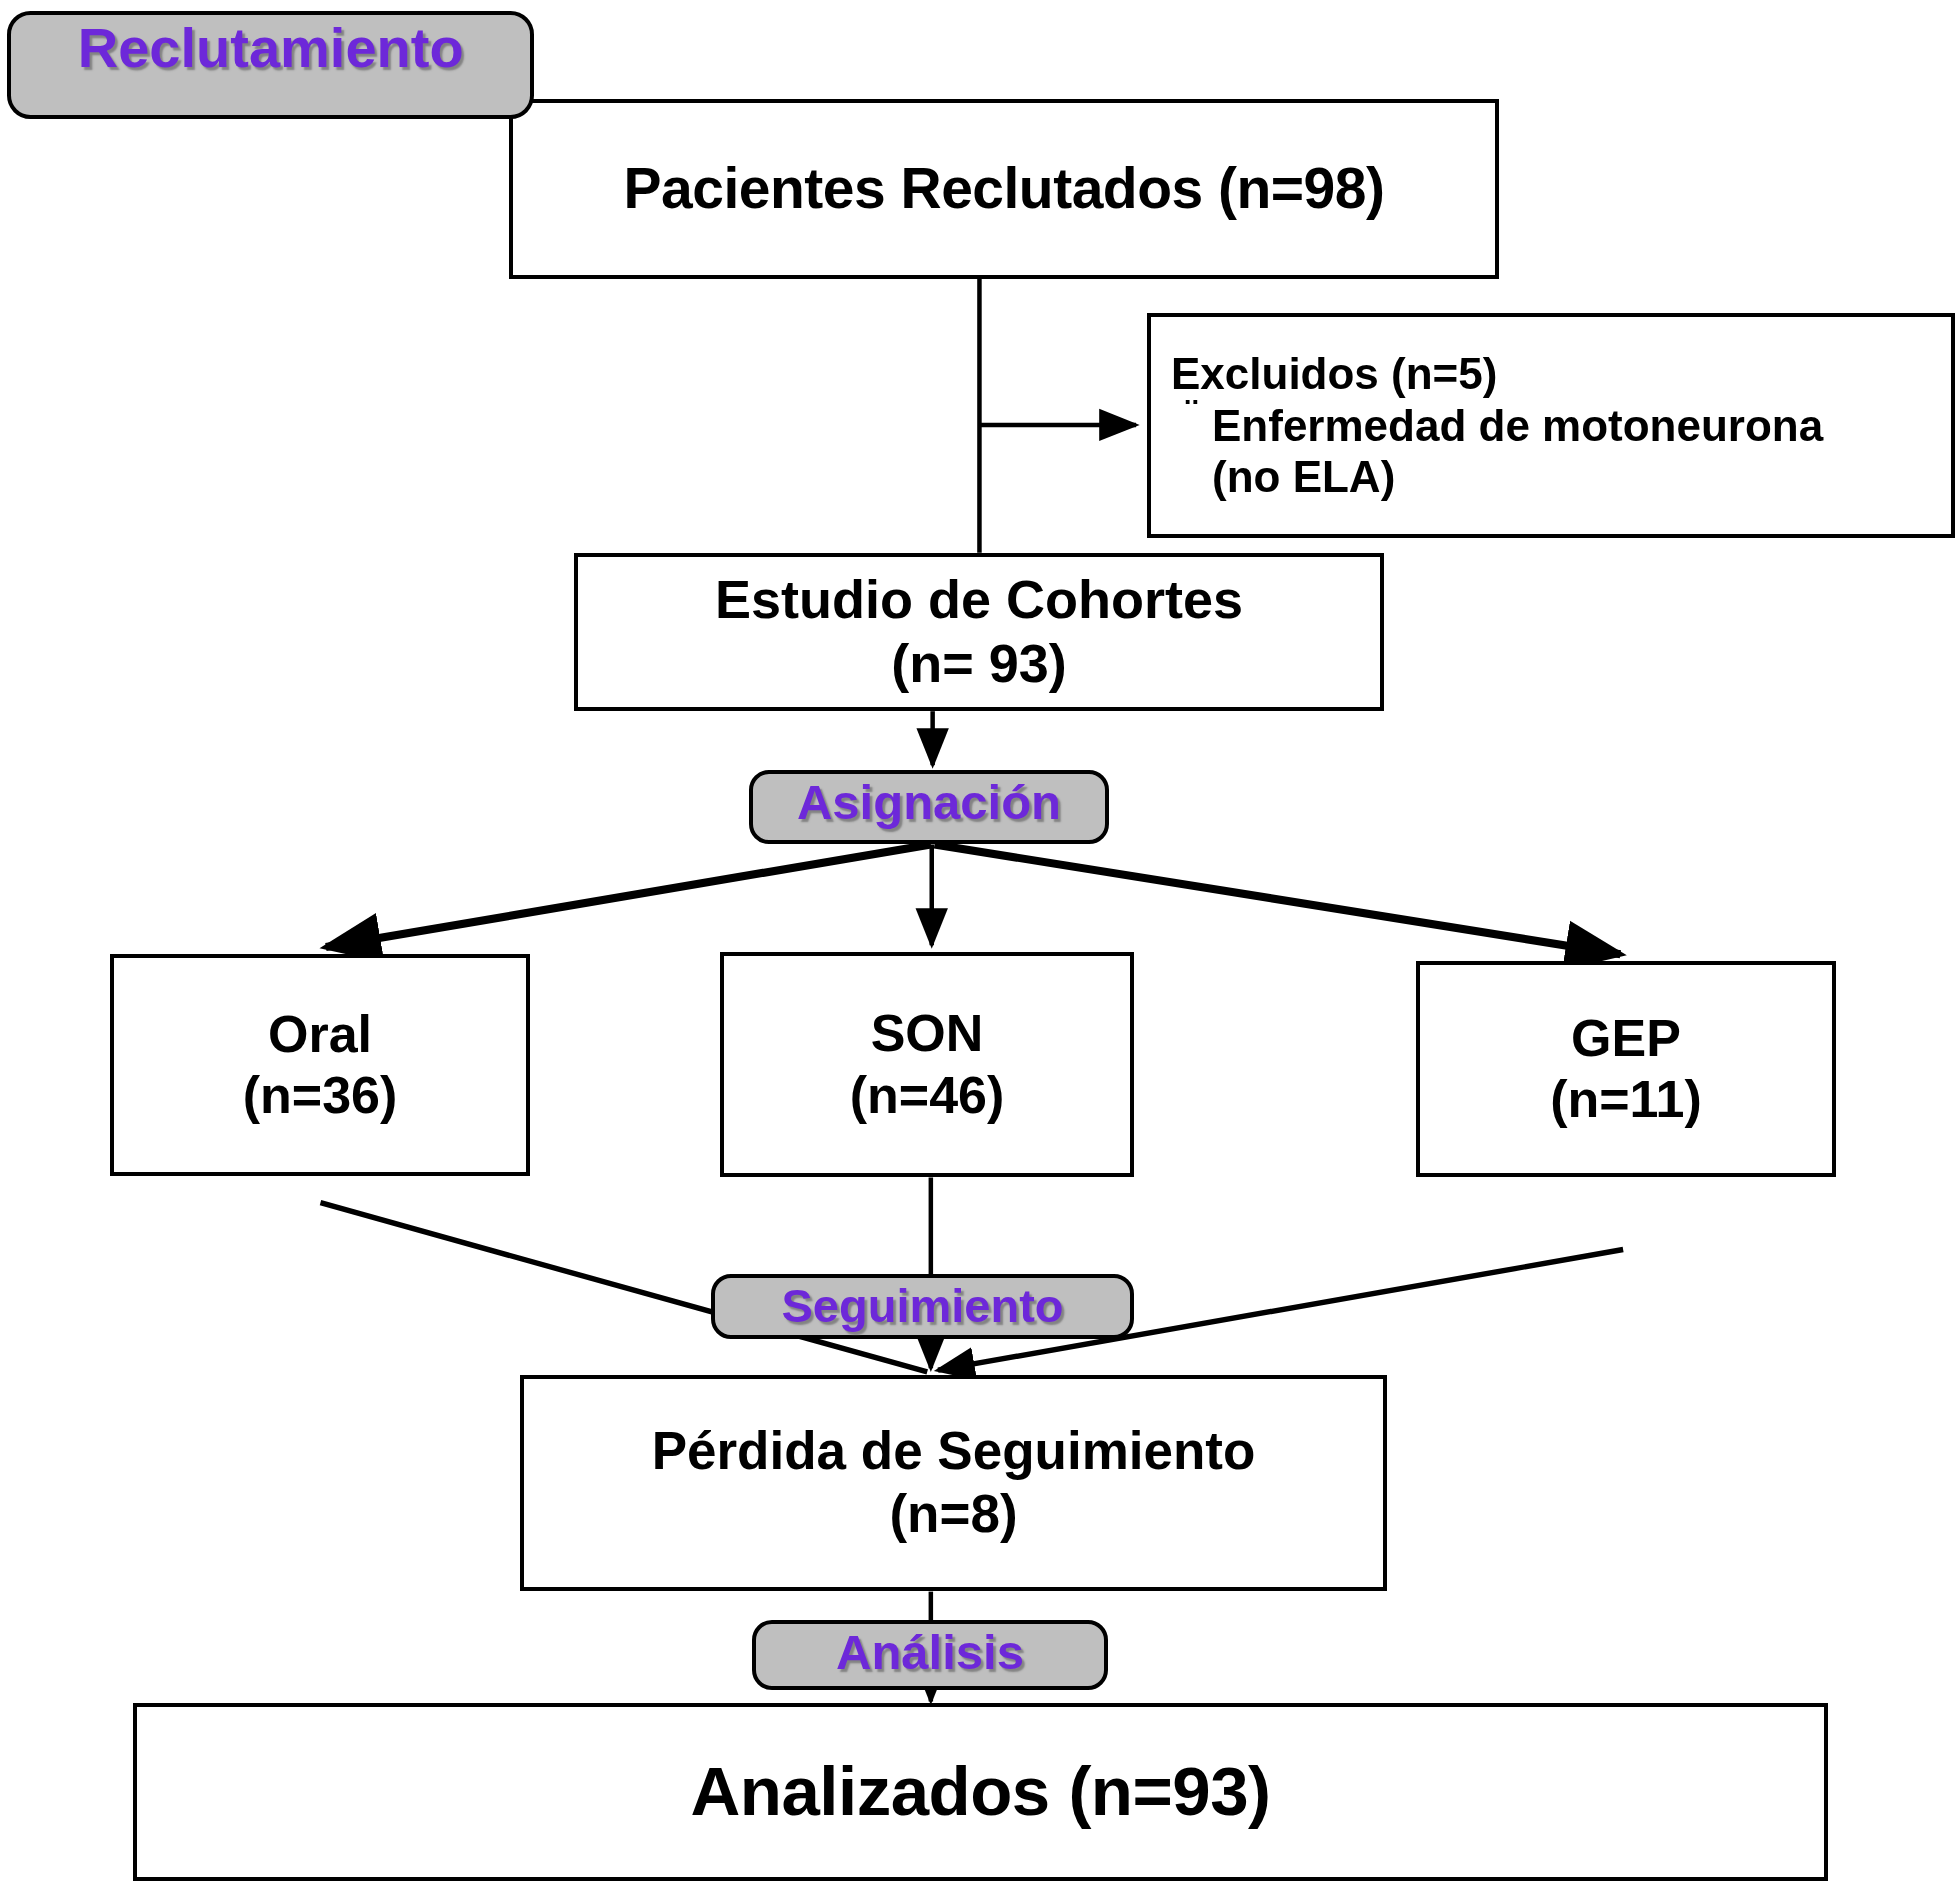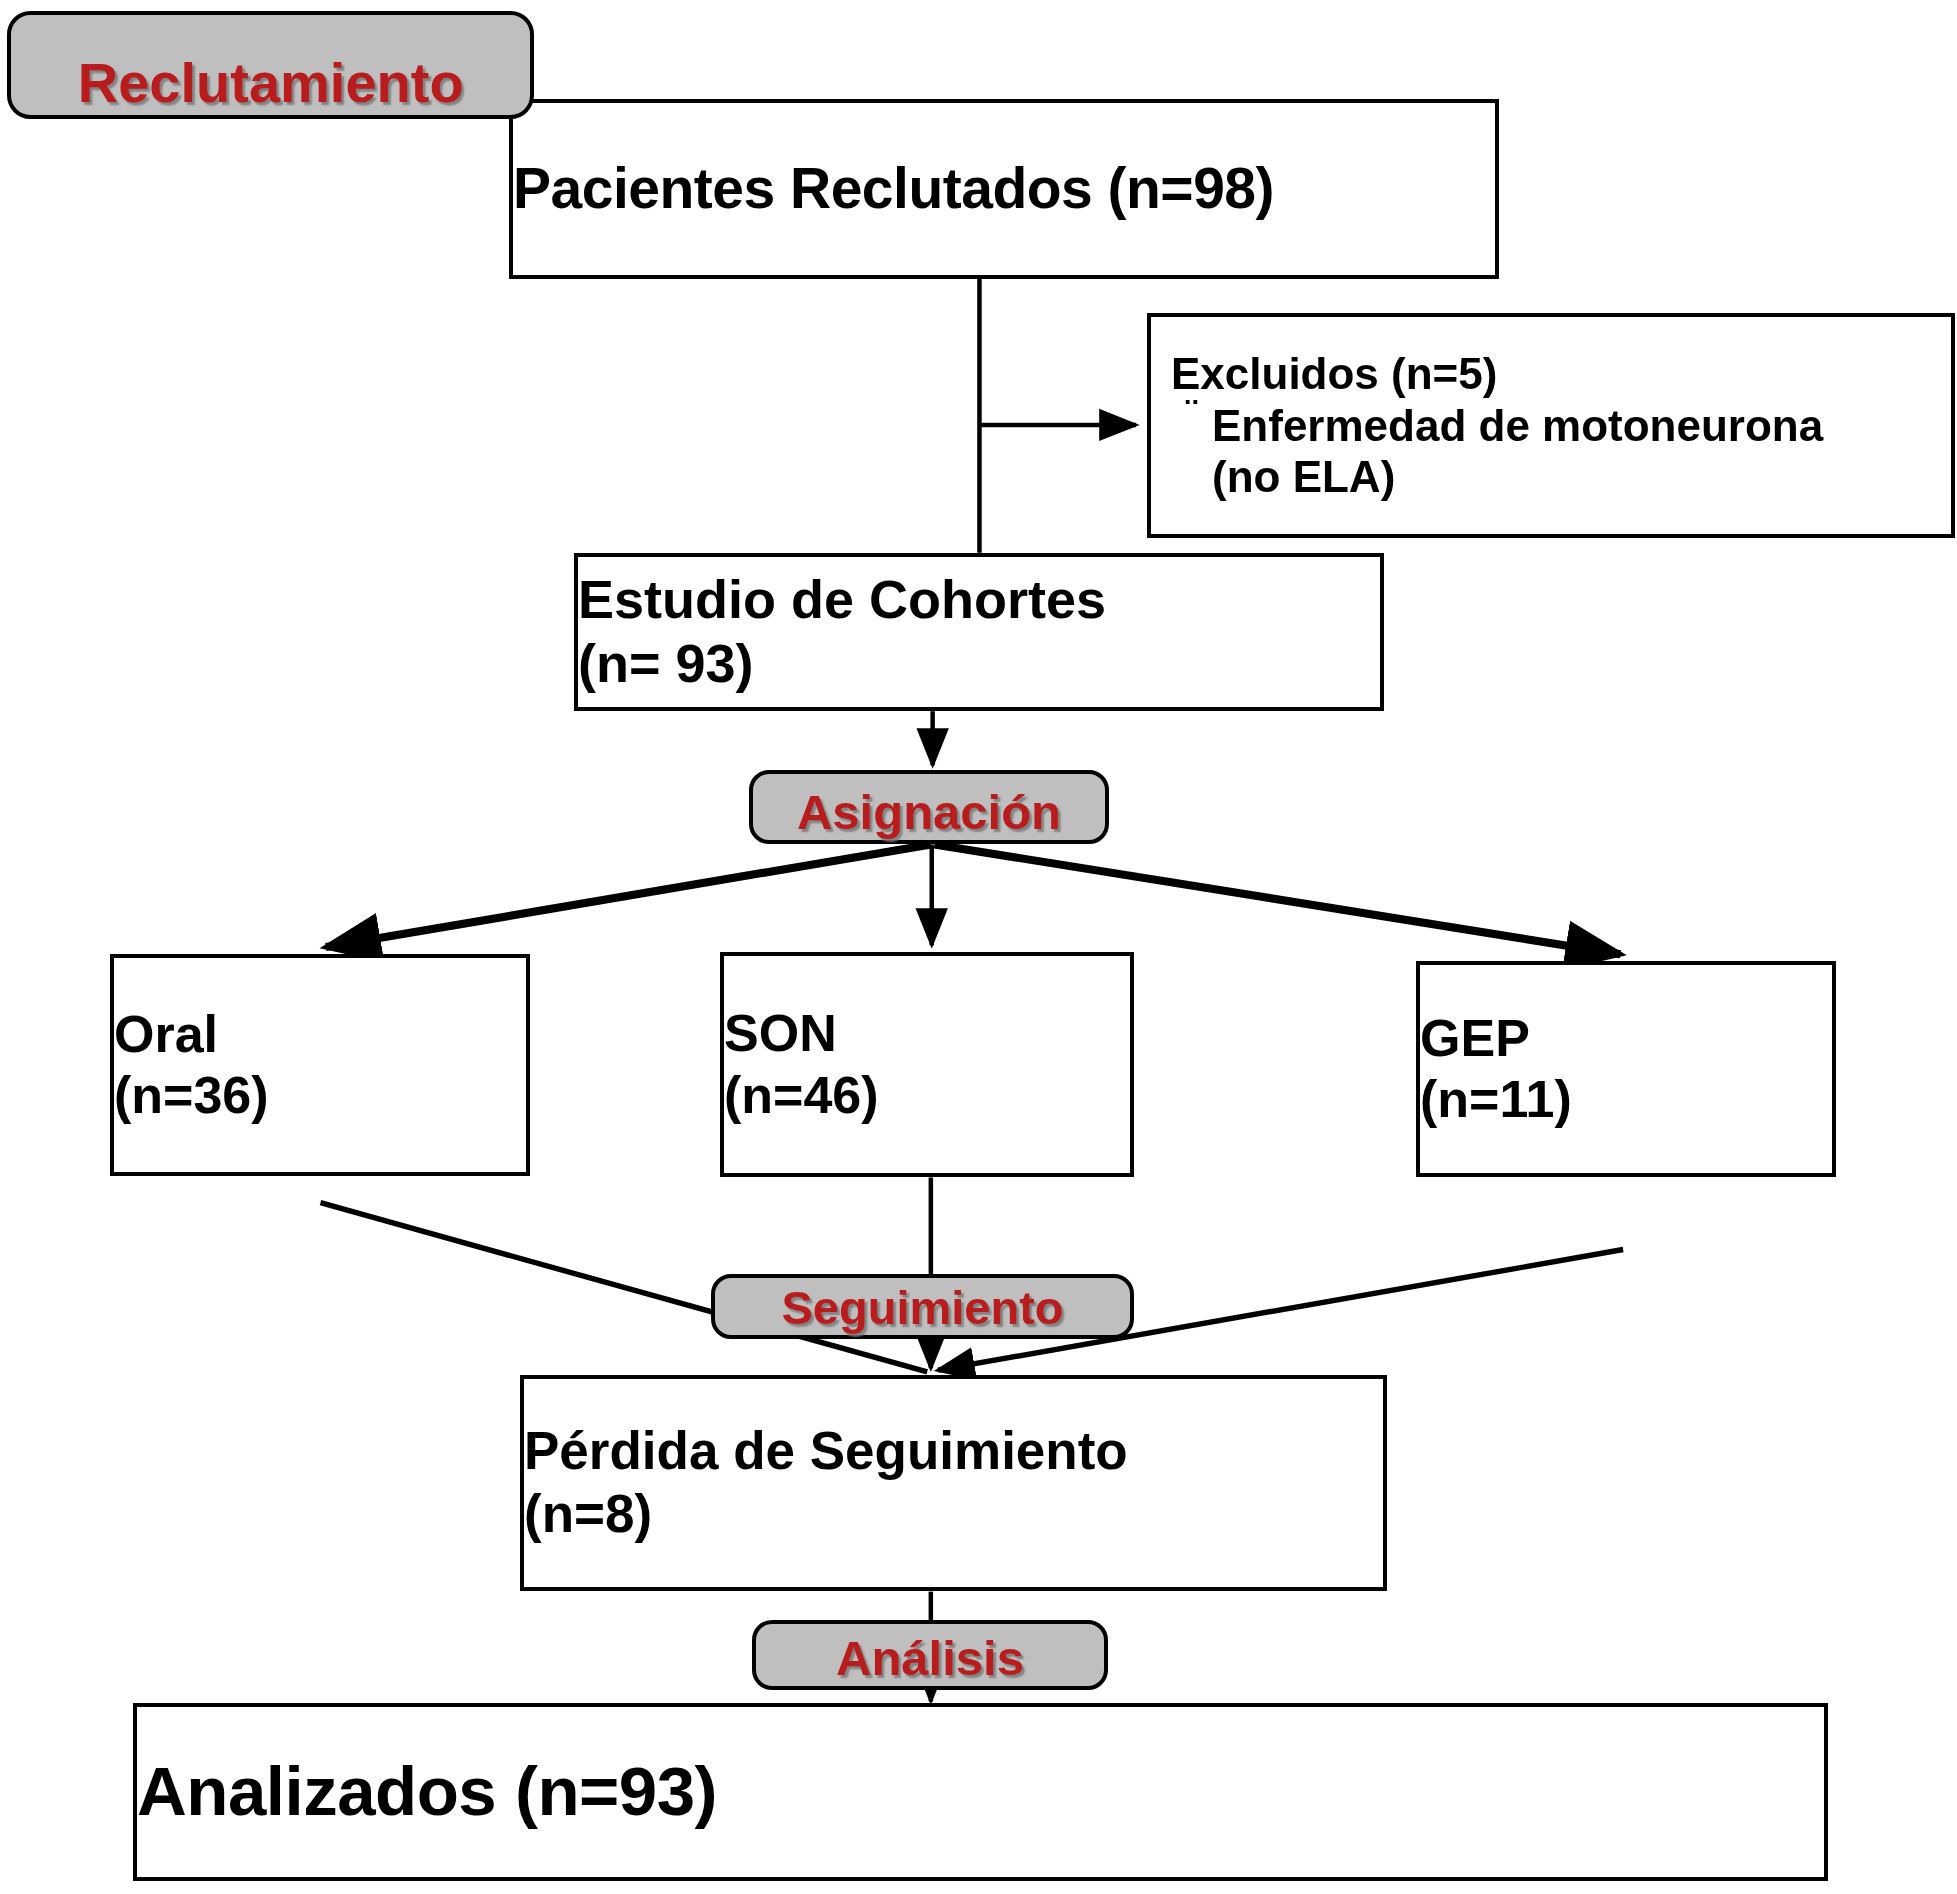--- a/index.html
+++ b/index.html
@@ -16,21 +16,21 @@
     overflow: hidden;
   }
   
   .node {
     position: absolute;
     box-sizing: border-box;
     background: #ffffff;
     border: 4.5px solid #000000;
     display: flex;
     flex-direction: column;
-    align-items: flex-start;
+    align-items: center;
     justify-content: center;
     text-align: center;
     color: #000000;
     font-weight: bold;
     line-height: 1.18;
     z-index: 3;
   }
   .node .line { display: block; white-space: nowrap; }
 
   #node-recruited      { left: 509px;  top: 99px;  width: 990px; height: 180px;  font-size: 57px; }
@@ -62,23 +62,23 @@
   .excl-textcol { display: flex; flex-direction: column; }
 
   
   .stage-pill {
     position: absolute;
     box-sizing: border-box;
     background: #bfbfbf;
     border: 4.5px solid #000000;
     border-radius: 20px;
     display: flex;
-    align-items: flex-end;
+    align-items: flex-start;
     justify-content: center;
-    color: #b91c1c;
+    color: #6d28d9;
     font-weight: bold;
     text-shadow: 2.7px 2.7px 1.8px rgba(120,120,120,0.85);
     z-index: 6;
     white-space: nowrap;
   }
   #stage-recruitment { left: 7.2px;   top: 10.8px;   width: 527px; height: 108px; font-size: 56px; border-radius: 23.4px; }
   #stage-allocation  { left: 749px; top: 770px;  width: 360px; height: 74px;  font-size: 49px; }
   #stage-followup    { left: 711px; top: 1274px; width: 423px; height: 65px;  font-size: 47px; }
   #stage-analysis    { left: 752px; top: 1620px; width: 356px; height: 70px;  font-size: 49px; }
 

